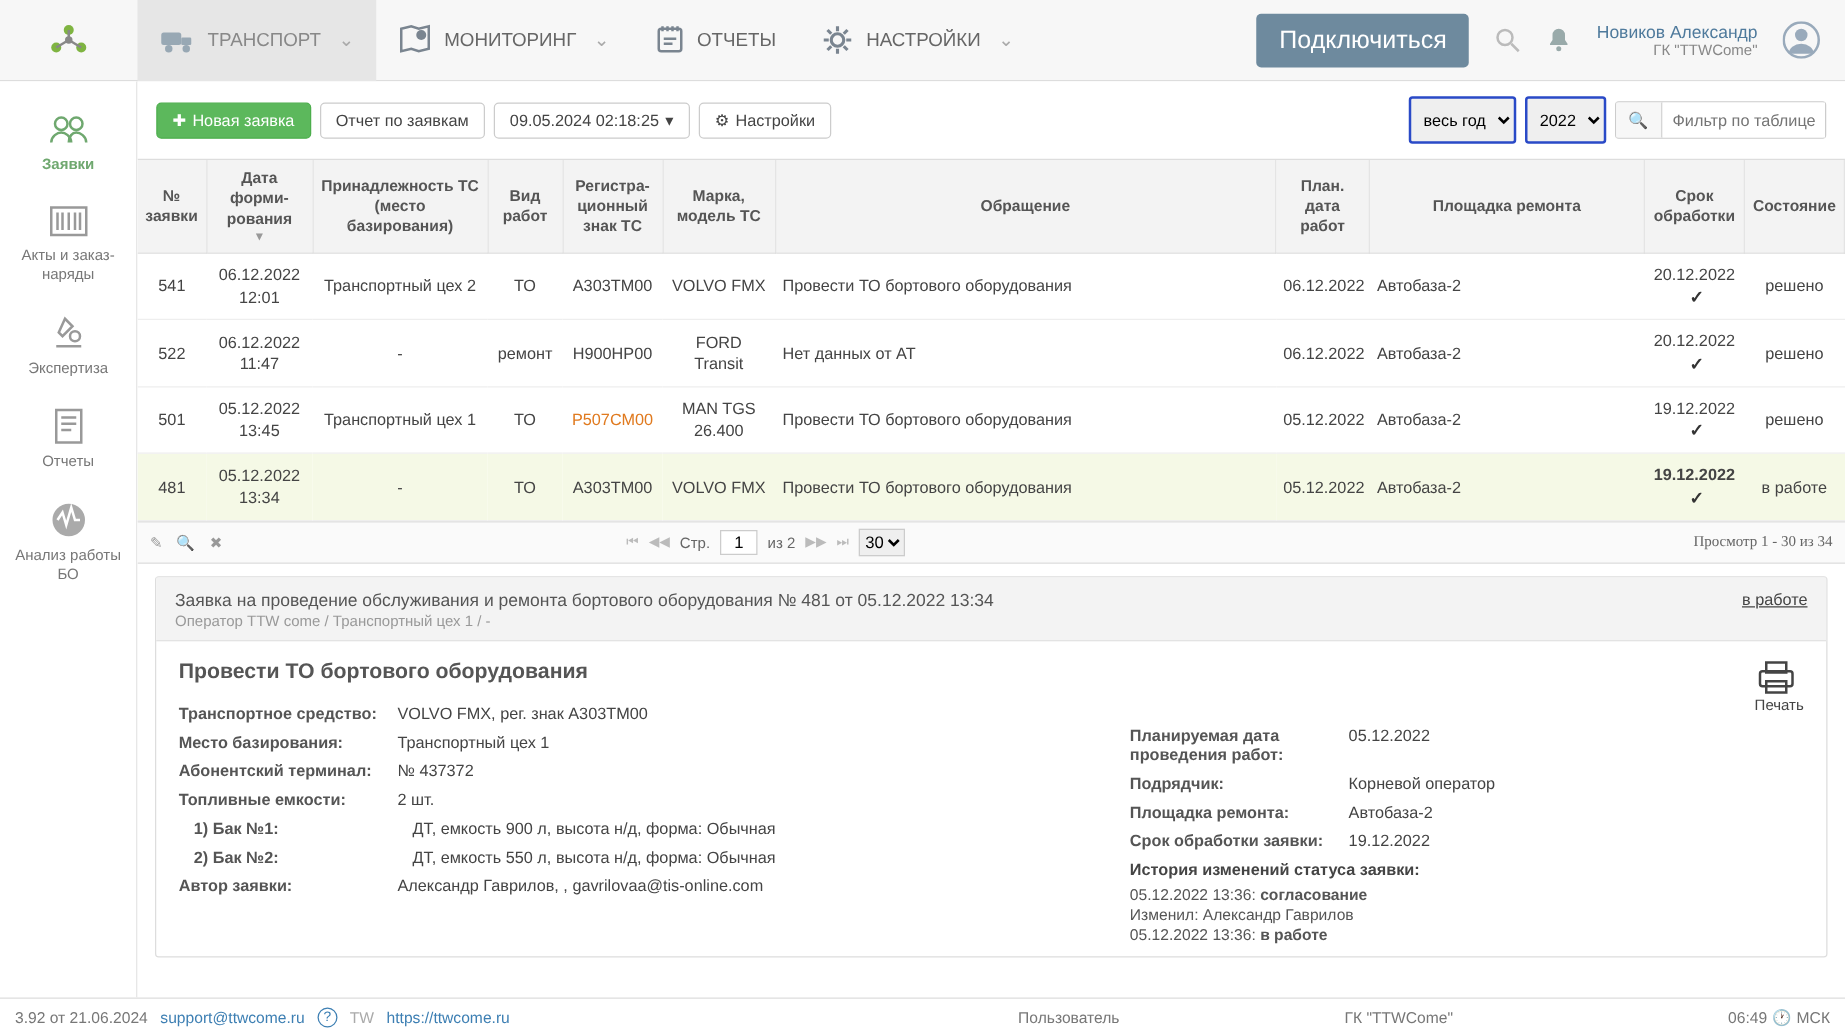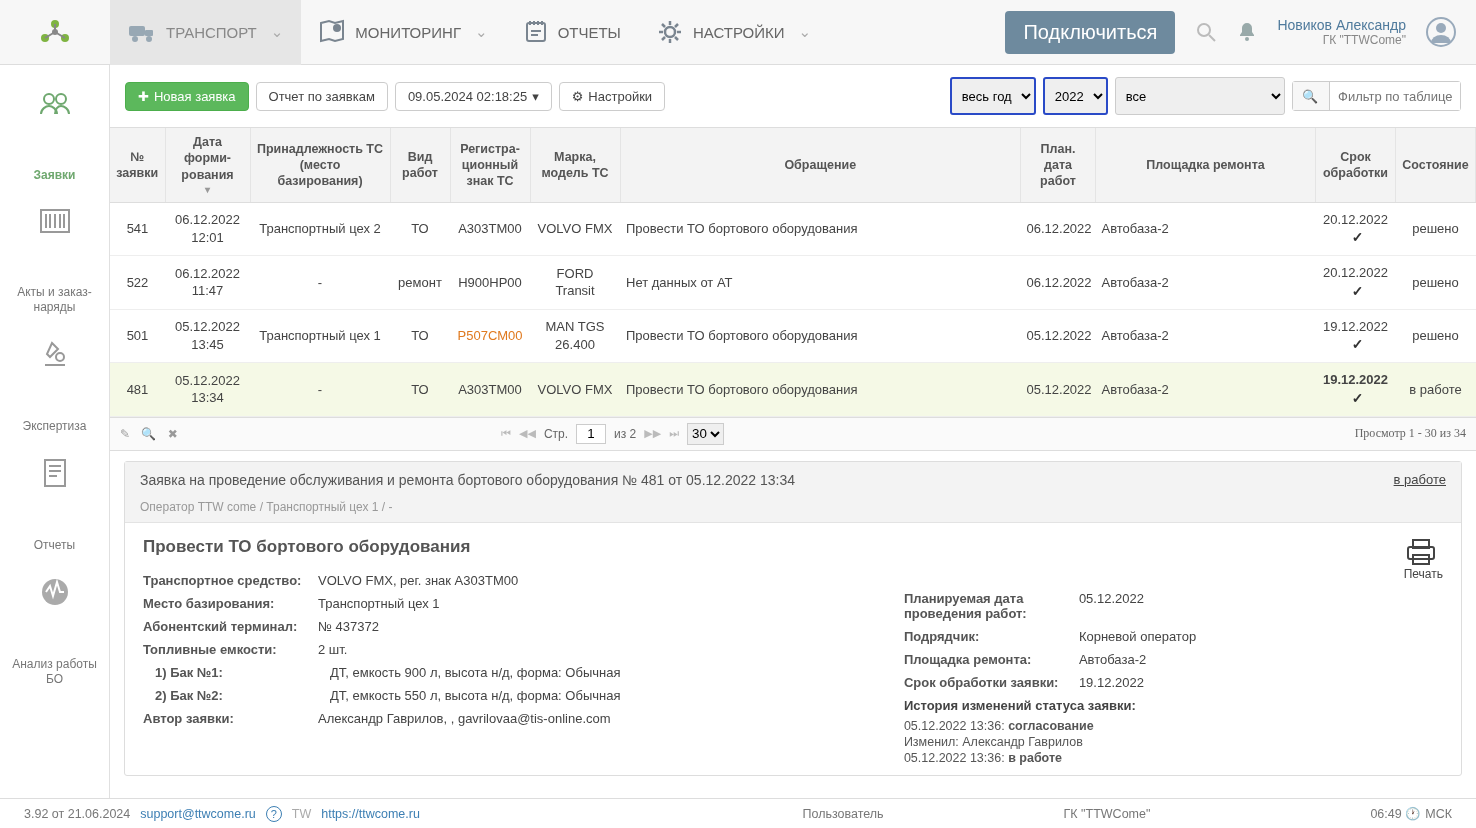--- a/index.html
+++ b/index.html
@@ -17,21 +17,21 @@
 .topnav-right { display:flex; align-items:center; gap:20px; margin-right:20px; }
 .user-box { display:flex; flex-direction:column; align-items:flex-end; font-size:13px; }
 .user-box .name { color:#4f7a9c; font-weight:500; font-size:14px; }
 .user-box .company { color:#888; font-size:12px; }
 .icon-gray { color:#aaa; }
 .flex-spacer { flex:1; }
 
 
 .main-row { display:flex; flex:1; overflow:hidden; }
 .sidebar { width:110px; background:#fff; border-right:1px solid #e0e0e0; padding-top:15px; }
-.side-item { display:flex; flex-direction:column; align-items:center; padding:10px 4px 14px; text-align:center; font-size:12px; color:#777; cursor:pointer; line-height:1.25;gap:44px; }
+.side-item { display:flex; flex-direction:column; align-items:center; padding:10px 4px 14px; text-align:center; font-size:12px; color:#777; cursor:pointer; line-height:1.25; }
 .side-item.active { color:#6fa86f; font-weight:600; }
 .side-item svg { margin-bottom:6px; }
 .content { flex:1; overflow:auto; background:#fff; padding:0; }
 
 
 .toolbar { display:flex; align-items:center; gap:7px; padding:12px 15px; }
 .btn { background:#fff; border:1px solid #ccc; border-radius:4px; padding:6px 12px; font-size:13px; cursor:pointer; color:#444; display:flex; align-items:center; gap:5px; }
 .btn-green { background:#5cb85c; border-color:#4cae4c; color:#fff; font-weight:500; }
 .select { height:38px; border:1px solid #ccc; border-radius:3px; font-size:13px; padding:0 6px; }
 .select.blue { border:2px solid #2a4ac7; }
@@ -55,35 +55,35 @@
 .pager-row .centre { margin:0 auto; display:flex; align-items:center; gap:8px; }
 .pager-row .centre span.pg-btn { color:#bbb; cursor:pointer; font-size:11px; }
 .pager-row input.pagenum { width:30px; text-align:center; border:1px solid #ccc; height:20px; }
 .pager-row select { height:22px; border:1px solid #ccc; }
 .pager-row .summary { margin-left:auto;font-family:Liberation Serif, serif; }
 
 
 .detail-panel { border:1px solid #ddd; margin:10px 14px 4px; border-radius:3px; }
 .detail-header { background:#f3f3f3; border-bottom:1px solid #e3e3e3; padding:10px 15px 8px; }
 .detail-header .title1 { font-size:14px; color:#555; }
-.detail-header .title2 { font-size:12px; color:#999; margin-top:12px; }
+.detail-header .title2 { font-size:12px; color:#999; margin-top:2px; }
 .detail-header .state { float:right; font-size:13px; text-decoration:underline; color:#444; }
 .detail-body { padding:14px 18px 8px; display:flex; gap:60px; }
 .detail-body h3 { font-size:17px; color:#555; font-weight:600; margin-bottom:16px; }
 .detail-col { flex:1; }
 .kv { display:flex; margin-bottom:8px; font-size:13px; }
 .kv .k { width:175px; color:#555; font-weight:600; }
 .kv .v { color:#444; }
 .indent { margin-left:12px; }
 .print-block { text-align:center; color:#444; font-size:12px; }
 .history-title { font-weight:600; margin:6px 0; }
 .history-line { font-size:12.5px; color:#555; margin-bottom:2px; }
 
 
-.footer { height:30px; border-top:1px solid #ddd; display:flex; align-items:center; padding:0 24px; font-size:12.5px; color:#777; gap:10px; }
+.footer { height:30px; border-top:1px solid #ddd; display:flex; align-items:center; padding:0 12px; font-size:12.5px; color:#777; gap:10px; }
 .footer a { color:#3d7fb3; text-decoration:none; }
 .footer .spacer { flex:1; }
 .footer .clock { display:flex; align-items:center; gap:4px; }
 
 svg { display:block; }
 </style>
 </head>
 <body>
 
 <div class="app">
@@ -243,23 +243,20 @@
         <button class="btn">
           <span>⚙</span>
           <span>Настройки</span>
         </button>
         <div class="flex-spacer"></div>
         <select class="select blue">
           <option>весь год</option>
         </select>
         <select class="select blue">
           <option>2022</option>
-        </select>
-        <select class="select" style="width:170px">
-          <option>все</option>
         </select>
         <div class="filter-box">
           <span class="mag">🔍</span>
           <input type="text" placeholder="Фильтр по таблице" style="">
         </div>
       </div>
 
       <div class="grid-wrapper">
         <table class="grid">
           <colgroup>

